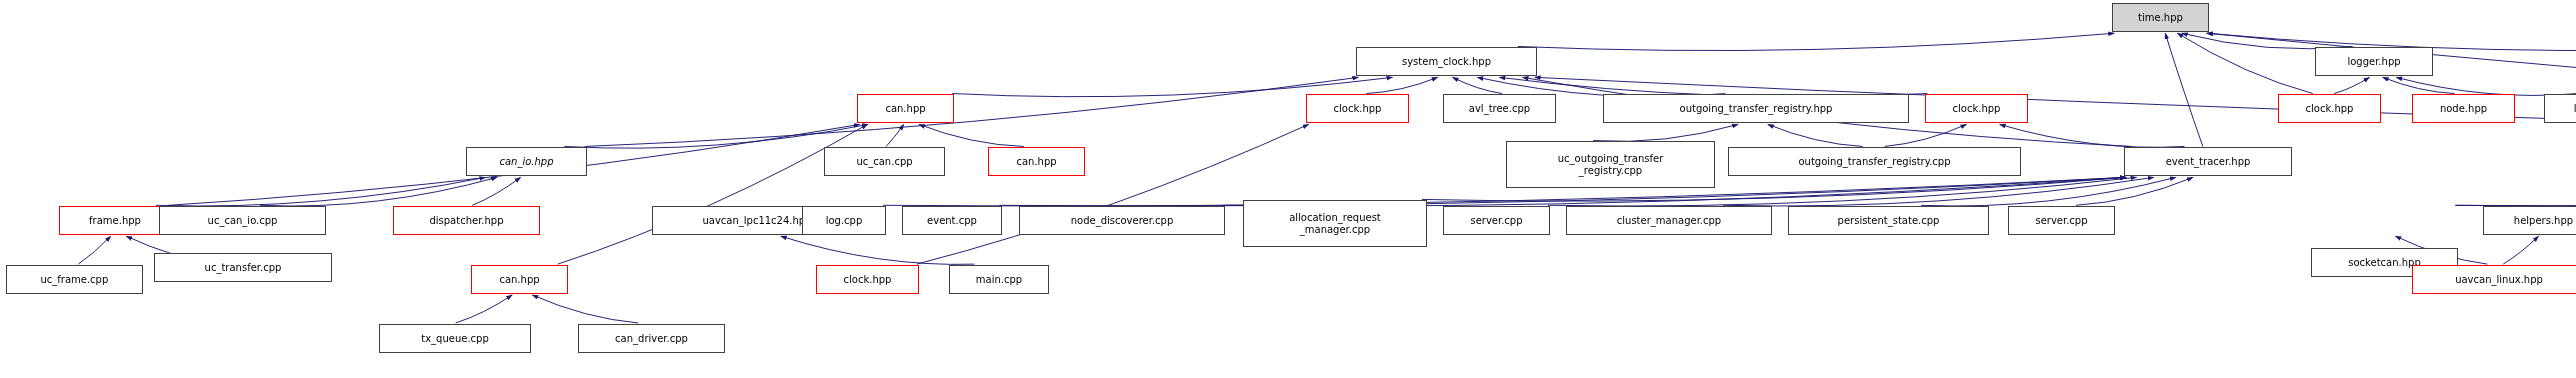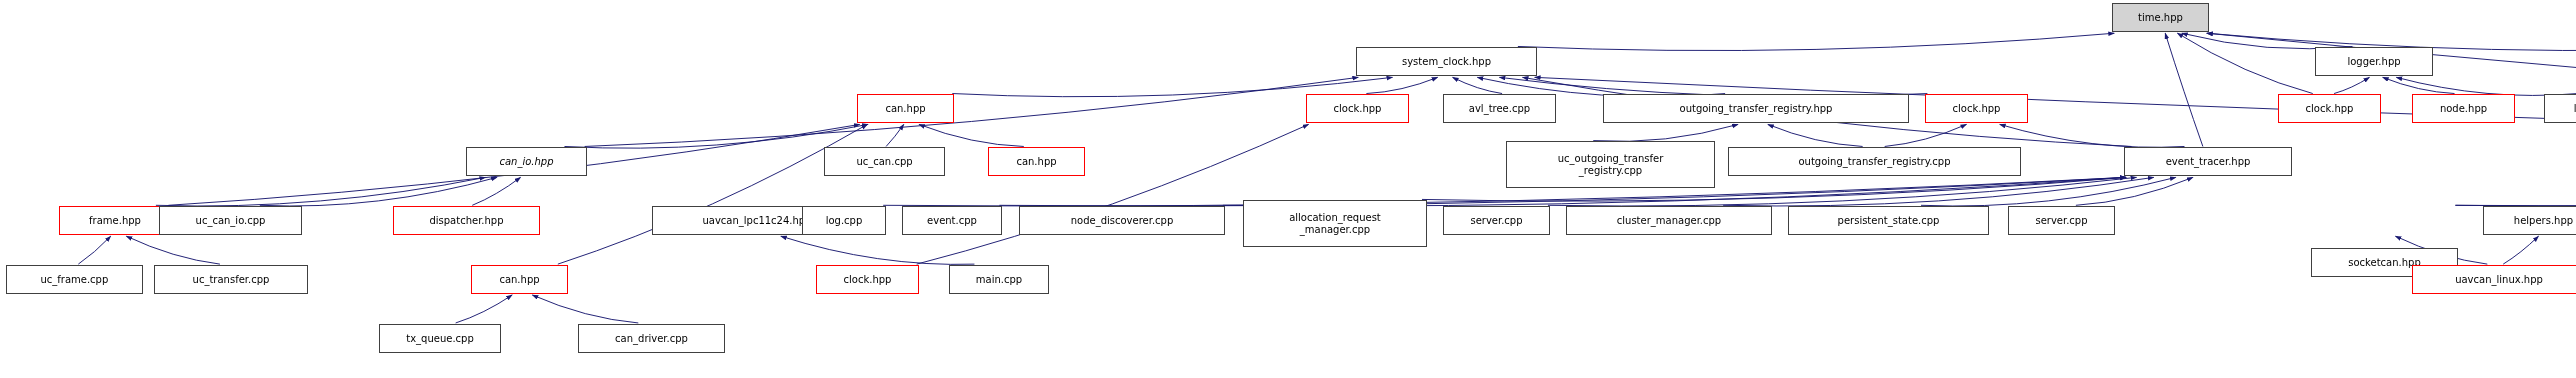--- a/index.html
+++ b/index.html
@@ -115,36 +115,36 @@
     <div class="node red" style="left: 2412px; top: 94px; width: 103px; height: 29px;">node.hpp</div>
     <div class="node" style="left: 2544px; top: 94px; width: 112px; height: 29px;">logger.cpp</div>
     <div class="node" style="left: 466px; top: 147px; width: 121px; height: 29px; font-style: italic;">can_io.hpp</div>
     <div class="node" style="left: 824px; top: 147px; width: 121px; height: 29px;">uc_can.cpp</div>
     <div class="node red" style="left: 988px; top: 147px; width: 97px; height: 29px;">can.hpp</div>
     <div class="node" style="left: 1471px; top: 141px; width: 209px; height: 47px; margin-left: 35px;">uc_outgoing_transfer
 _registry.cpp</div>
     <div class="node" style="left: 1728px; top: 147px; width: 293px; height: 29px;">outgoing_transfer_registry.cpp</div>
     <div class="node" style="left: 2124px; top: 147px; width: 168px; height: 29px;">event_tracer.hpp</div>
     <div class="node red" style="left: 59px; top: 206px; width: 112px; height: 29px;">frame.hpp</div>
-    <div class="node" style="left: 159px; top: 206px; width: 143px; height: 29px;">uc_can_io.cpp</div>
+    <div class="node" style="left: 159px; top: 206px; width: 167px; height: 29px;">uc_can_io.cpp</div>
     <div class="node red" style="left: 393px; top: 206px; width: 147px; height: 29px;">dispatcher.hpp</div>
     <div class="node" style="left: 652px; top: 206px; width: 210px; height: 29px;">uavcan_lpc11c24.hpp</div>
     <div class="node" style="left: 802px; top: 206px; width: 84px; height: 29px;">log.cpp</div>
     <div class="node" style="left: 902px; top: 206px; width: 100px; height: 29px;">event.cpp</div>
     <div class="node" style="left: 1019px; top: 206px; width: 206px; height: 29px;">node_discoverer.cpp</div>
     <div class="node" style="left: 1243px; top: 200px; width: 184px; height: 47px;">allocation_request
 _manager.cpp</div>
     <div class="node" style="left: 1443px; top: 206px; width: 107px; height: 29px;">server.cpp</div>
     <div class="node" style="left: 1566px; top: 206px; width: 206px; height: 29px;">cluster_manager.cpp</div>
     <div class="node" style="left: 1788px; top: 206px; width: 201px; height: 29px;">persistent_state.cpp</div>
     <div class="node" style="left: 2008px; top: 206px; width: 107px; height: 29px;">server.cpp</div>
     <div class="node" style="left: 2311px; top: 206px; width: 147px; height: 29px; margin-top: 42px;">socketcan.hpp</div>
     <div class="node" style="left: 2483px; top: 206px; width: 121px; height: 29px;">helpers.hpp</div>
     <div class="node" style="left: 5.9px; top: 265px; width: 137px; height: 29px;">uc_frame.cpp</div>
-    <div class="node" style="left: 154px; top: 265px; width: 154px; height: 29px;">uc_transfer.cpp</div>
+    <div class="node" style="left: 154px; top: 253px; width: 178px; height: 29px;">uc_transfer.cpp</div>
     <div class="node red" style="left: 471px; top: 265px; width: 97px; height: 29px;">can.hpp</div>
     <div class="node red" style="left: 816px; top: 265px; width: 103px; height: 29px;">clock.hpp</div>
     <div class="node" style="left: 949px; top: 265px; width: 100px; height: 29px;">main.cpp</div>
     <div class="node red" style="left: 2412px; top: 265px; width: 174px; height: 29px;">uavcan_linux.hpp</div>
-    <div class="node" style="left: 379px; top: 324px; width: 122px; height: 29px;">tx_queue.cpp</div>
+    <div class="node" style="left: 379px; top: 324px; width: 152px; height: 29px;">tx_queue.cpp</div>
     <div class="node" style="left: 578px; top: 324px; width: 147px; height: 29px;">can_driver.cpp</div>
   </div>
 
 
 </body></html>

